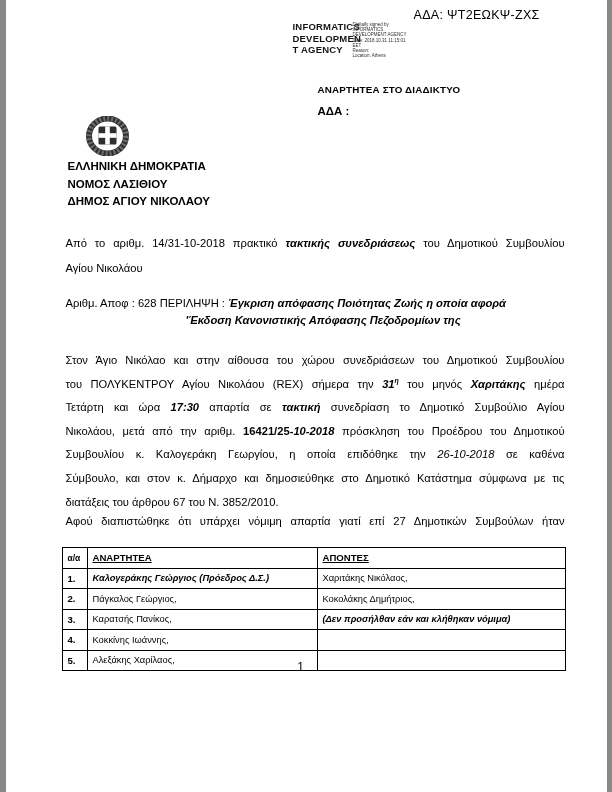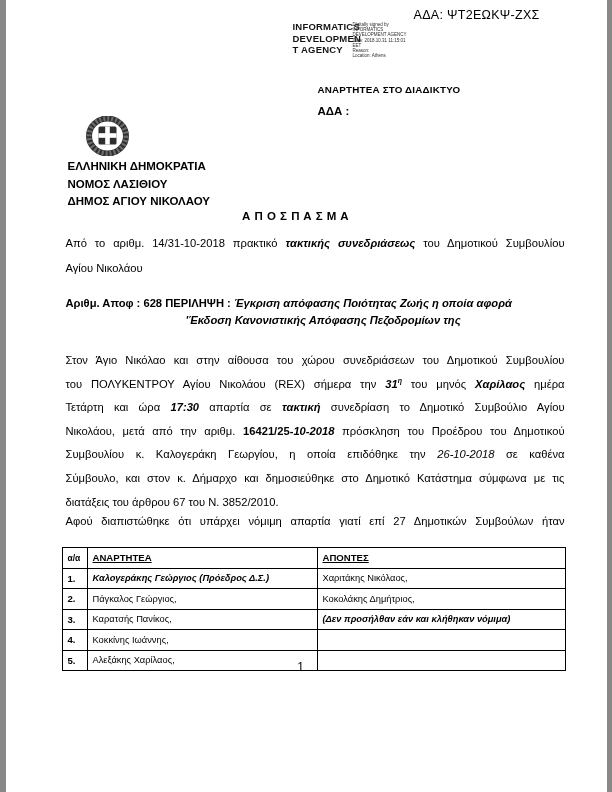--- a/index.html
+++ b/index.html
@@ -86,35 +86,34 @@
       <rect x="12.5" y="17.2" width="18" height="4.6" fill="#ffffff"></rect>
     </svg>
   </div>
 
   <div class="abs org">
     <div>ΕΛΛΗΝΙΚΗ ΔΗΜΟΚΡΑΤΙΑ</div>
     <div>ΝΟΜΟΣ ΛΑΣΙΘΙΟΥ</div>
     <div>ΔΗΜΟΣ ΑΓΙΟΥ ΝΙΚΟΛΑΟΥ</div>
   </div>
 
-  <div class="abs doc-title">Α Π Ο Σ Π Α Σ Μ Α</div>
 
   <div class="abs para intro">
     <div class="jl"><span>Από το αριθμ. 14/31-10-2018 πρακτικό </span><span style="font-weight: bold; font-style: italic;">τακτικής συνεδριάσεως</span><span> του Δημοτικού Συμβουλίου</span></div>
     <div class="jl-last">Αγίου Νικολάου</div>
   </div>
 
   <div class="abs para decision">
-    <div><span style="font-weight: bold;">Αριθμ. Αποφ : 628 ΠΕΡΙΛΗΨΗ : </span><span style="font-weight: bold; font-style: italic;">Έγκριση απόφασης Ποιότητας Ζωής η οποία αφορά</span></div>
+    <div><span style="font-weight: normal;">Αριθμ. Αποφ : 628 ΠΕΡΙΛΗΨΗ : </span><span style="font-weight: bold; font-style: italic;">Έγκριση απόφασης Ποιότητας Ζωής η οποία αφορά</span></div>
     <div class="l2"><span style="font-weight: bold; font-style: italic;">'Έκδοση Κανονιστικής Απόφασης Πεζοδρομίων της</span></div>
   </div>
 
   <div class="abs para session">
     <div class="jl"><span>Στον Άγιο Νικόλαο και στην αίθουσα του χώρου συνεδριάσεων του Δημοτικού Συμβουλίου</span></div>
-    <div class="jl"><span>του ΠΟΛΥΚΕΝΤΡΟΥ Αγίου Νικολάου (REX) σήμερα την </span><span style="font-weight: bold; font-style: italic;">31</span><sup style="font-weight: bold; font-style: italic;">η</sup><span> του μηνός </span><span style="font-weight: bold; font-style: italic;">Χαρίλαος</span><span> ημέρα</span></div>
+    <div class="jl"><span>του ΠΟΛΥΚΕΝΤΡΟΥ Αγίου Νικολάου (REX) σήμερα την </span><span style="font-weight: bold; font-style: italic;">31</span><sup style="font-weight: bold; font-style: italic;">η</sup><span> του μηνός </span><span style="font-weight: bold; font-style: italic;">Χαριτάκης</span><span> ημέρα</span></div>
     <div class="jl"><span>Τετάρτη και ώρα </span><span style="font-weight: bold; font-style: italic;">17:30</span><span> απαρτία σε </span><span style="font-weight: bold; font-style: italic;">τακτική</span><span> συνεδρίαση το Δημοτικό Συμβούλιο Αγίου</span></div>
     <div class="jl"><span>Νικολάου, μετά από την αριθμ. </span><span style="font-weight: bold;">16421/25-</span><span style="font-weight: bold; font-style: italic;">10-2018</span><span> πρόσκληση του Προέδρου του Δημοτικού</span></div>
     <div class="jl"><span>Συμβουλίου κ. Καλογεράκη Γεωργίου, η οποία επιδόθηκε την </span><span style="font-weight: normal; font-style: italic;">26-10-2018</span><span> σε καθένα</span></div>
     <div class="jl"><span>Σύμβουλο, και στον κ. Δήμαρχο και δημοσιεύθηκε στο Δημοτικό Κατάστημα σύμφωνα με τις</span></div>
     <div class="jl-last"><span>διατάξεις του άρθρου 67 του  Ν. 3852/2010.</span></div>
   </div>
 
   <div class="abs para quorum">
     <div class="jl">Αφού διαπιστώθηκε ότι υπάρχει νόμιμη απαρτία γιατί επί 27 Δημοτικών Συμβούλων ήταν</div>
   </div>

